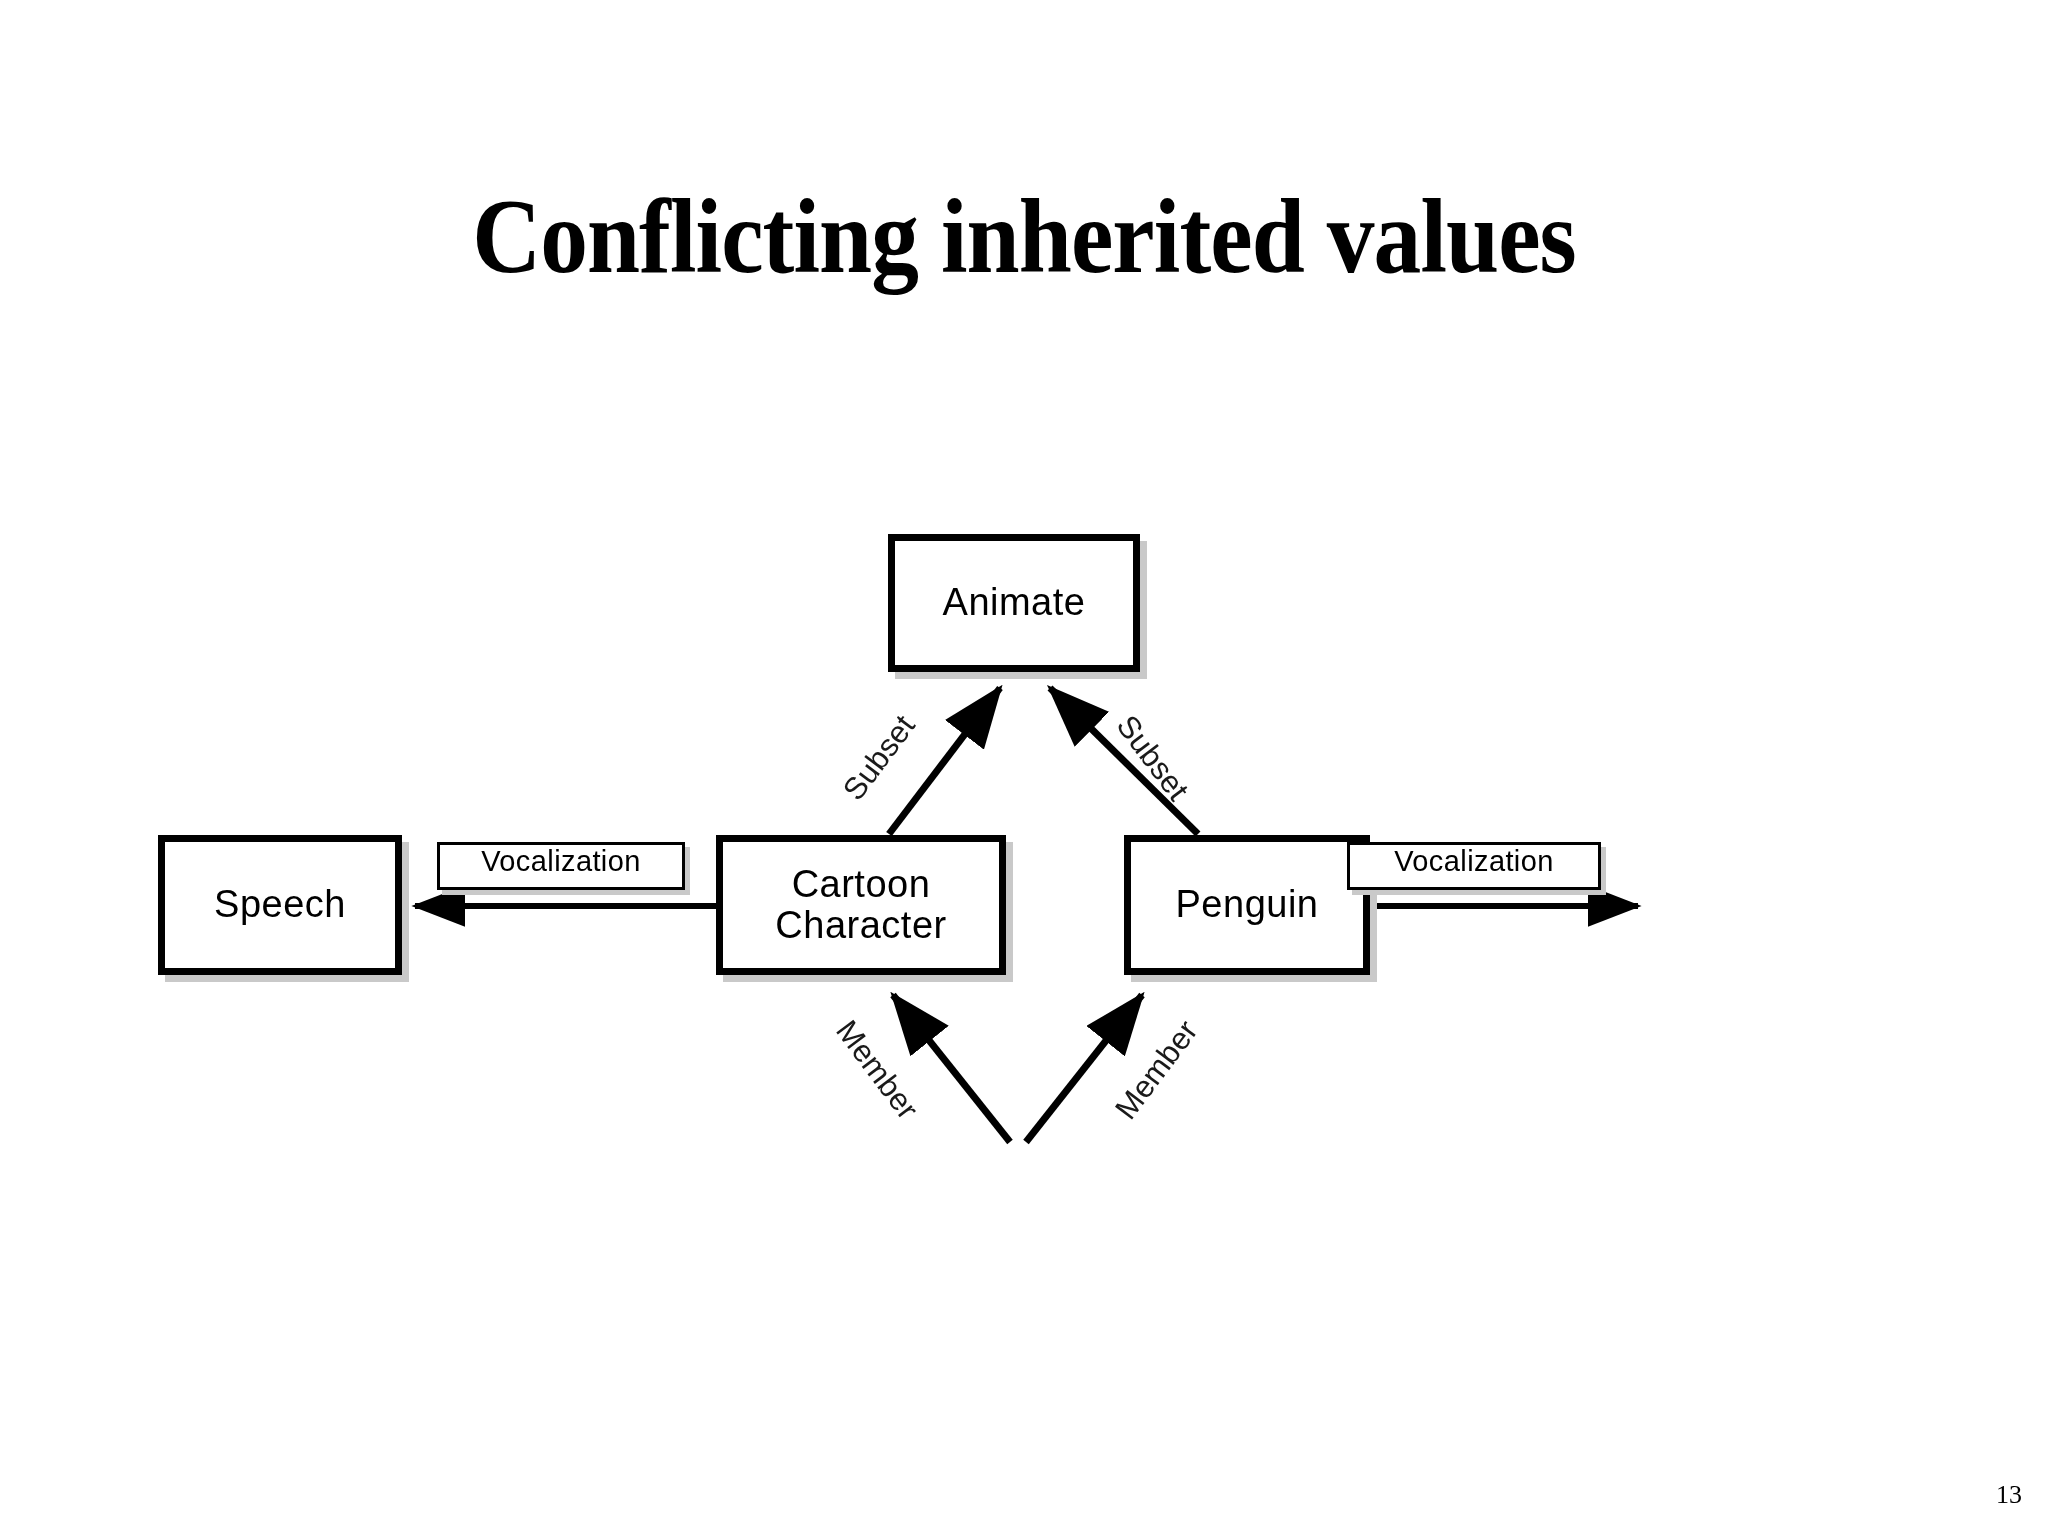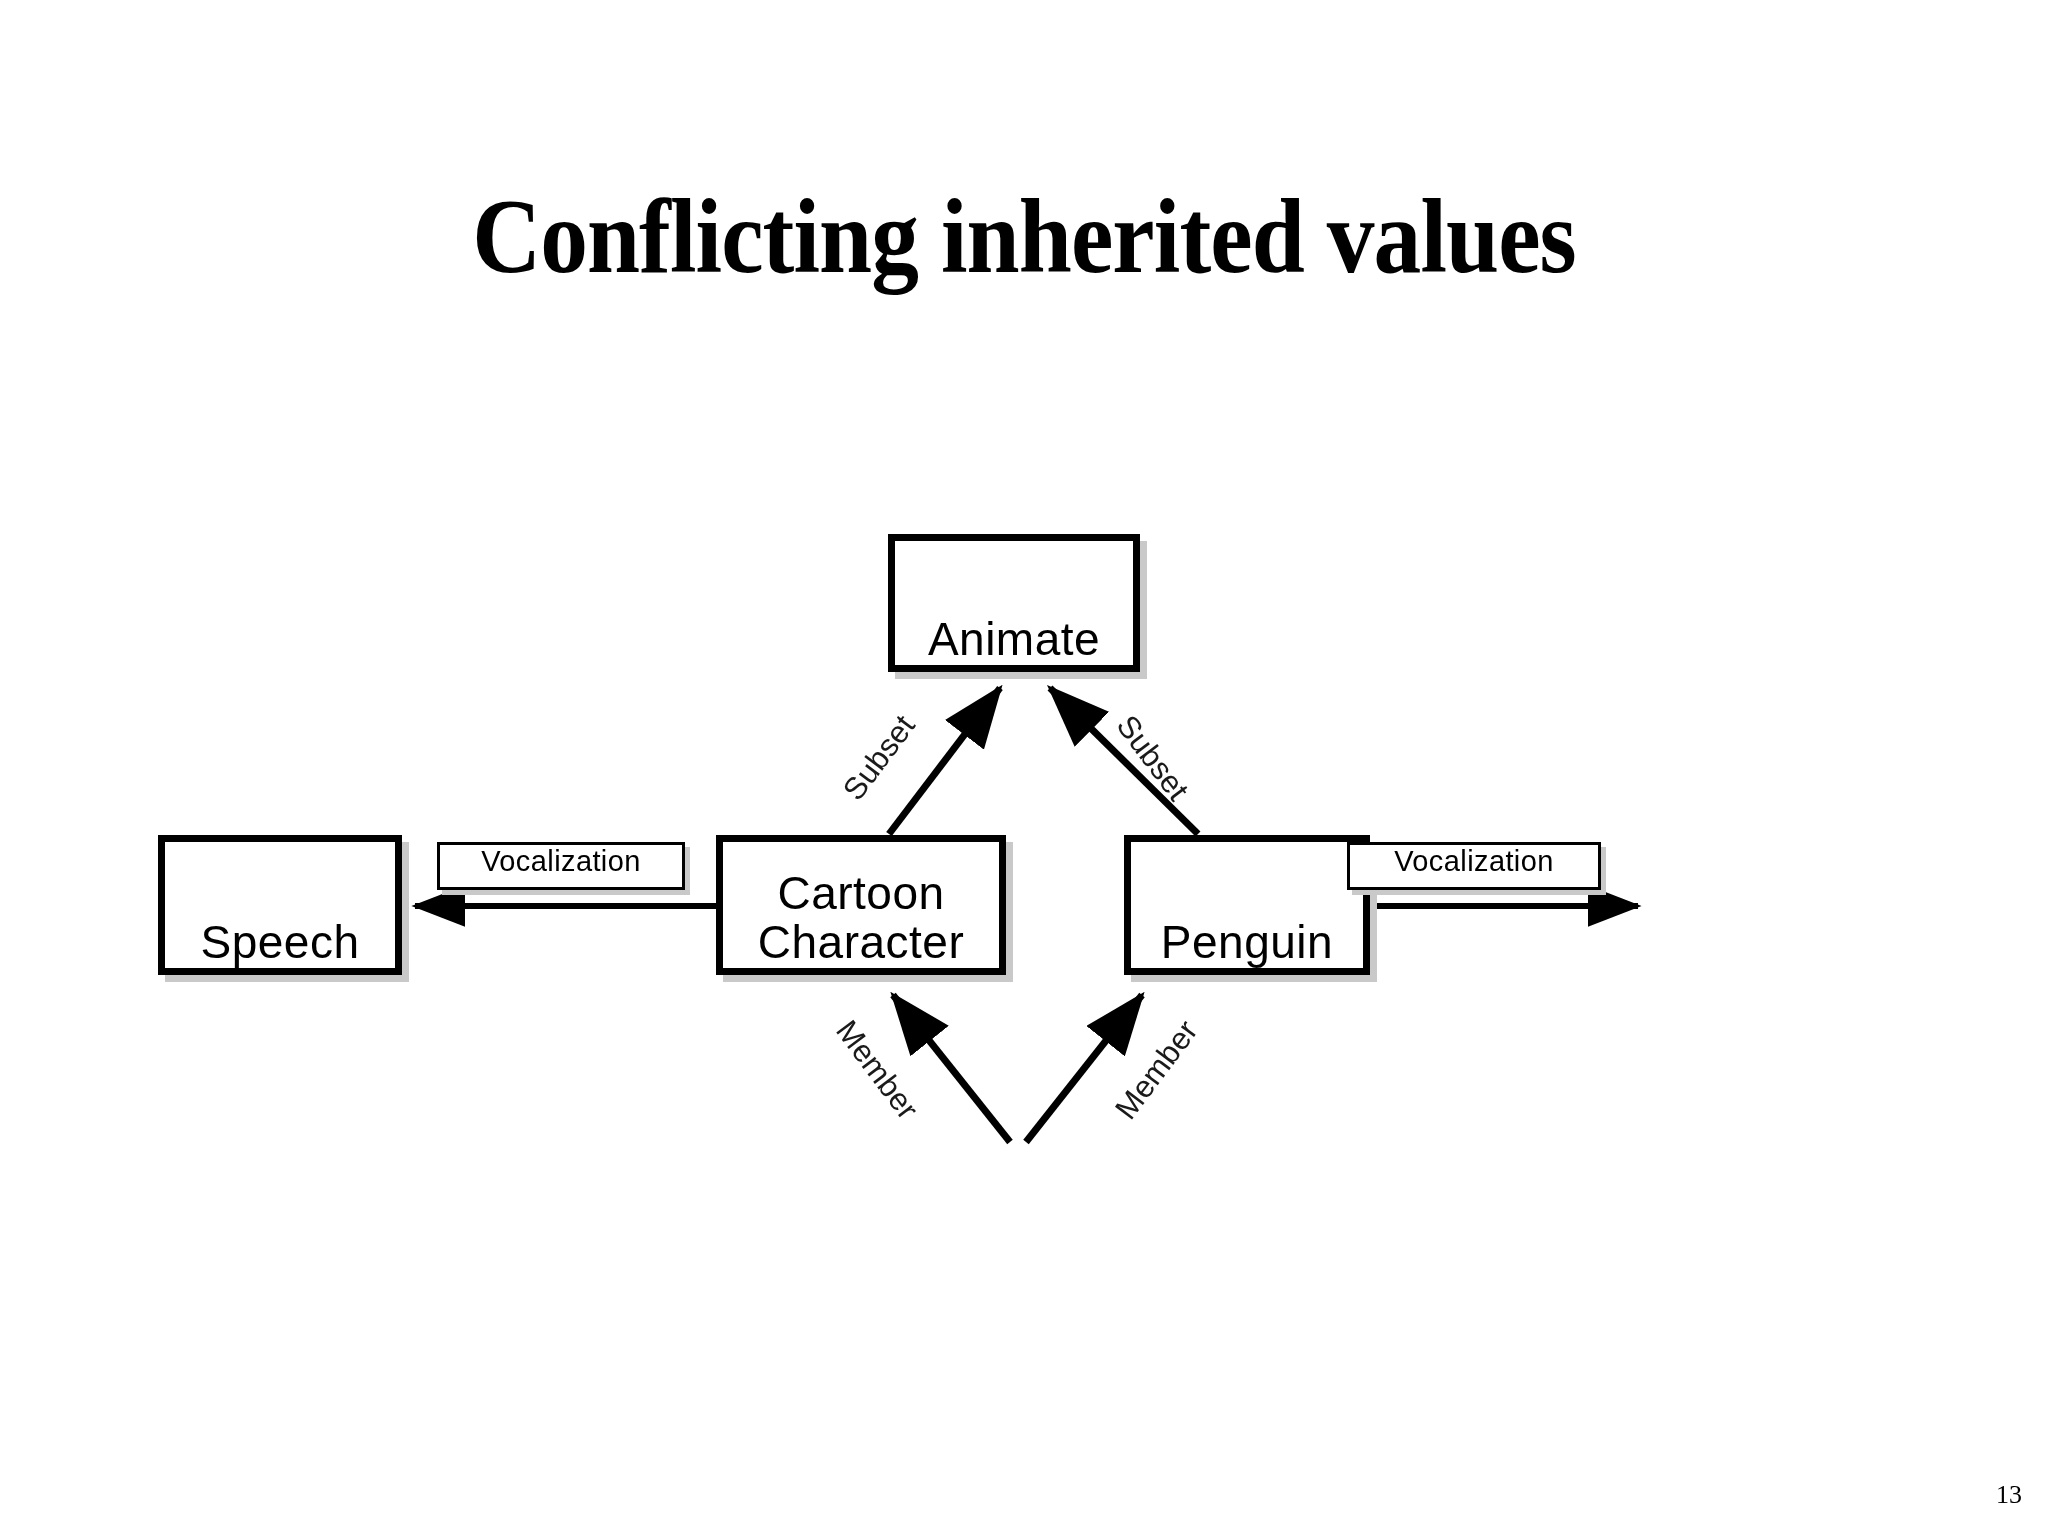--- a/index.html
+++ b/index.html
@@ -54,26 +54,26 @@
   }
 
   
   .node {
     position: absolute;
     box-sizing: border-box;
     background: #ffffff;
     border: 7px solid #000000;
     box-shadow: 7px 7px 0 0 #c9c9c9;
     display: flex;
-    align-items: flex-end;
+    align-items: center;
     justify-content: center;
     text-align: center;
     color: #000000;
     font-family: "Liberation Sans", sans-serif;
-    font-size: 46px;
+    font-size: 38px;
     font-weight: 400;
     line-height: 1.08;
     letter-spacing: 0.5px;
     z-index: 3;
   }
   .node .node-label { display: block; white-space: pre-line; }
 
   #node-animate  { left: 888px;  top: 534px;  width: 252px; height: 138px; }
   #node-speech   { left: 158px;  top: 835px;  width: 244px; height: 140px; }
   #node-cartoon  { left: 716px;  top: 835px;  width: 290px; height: 140px; }

